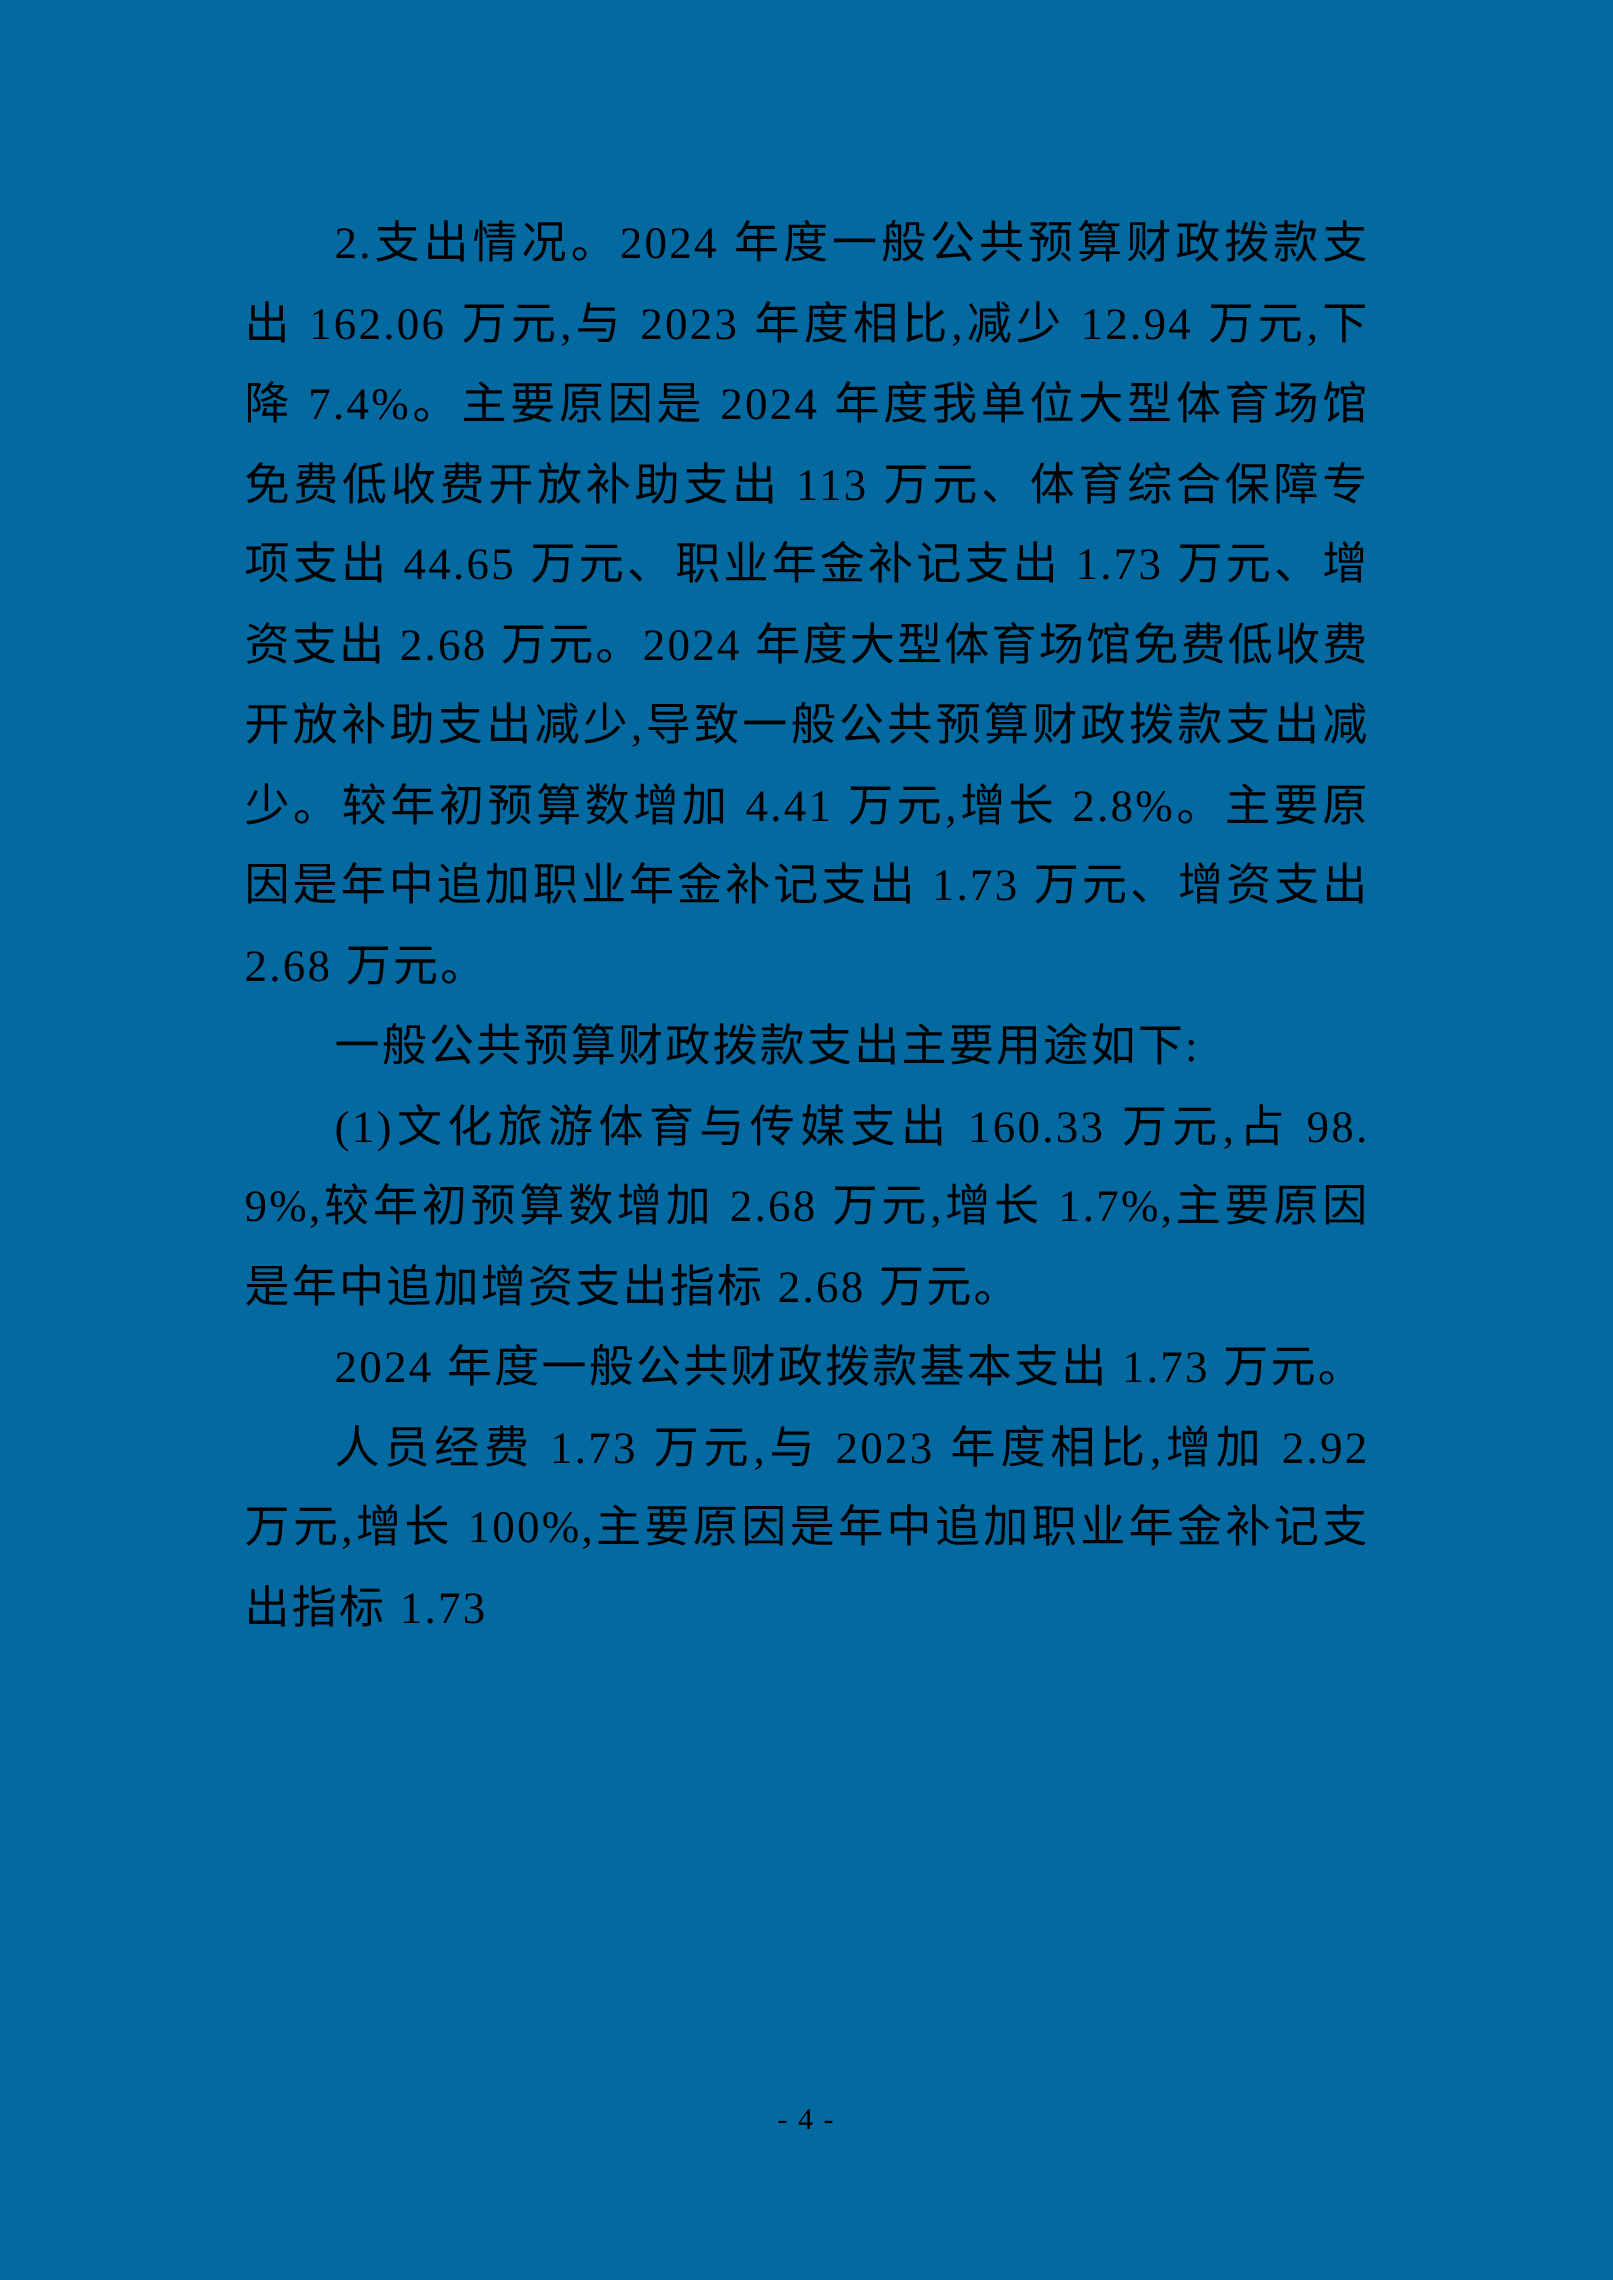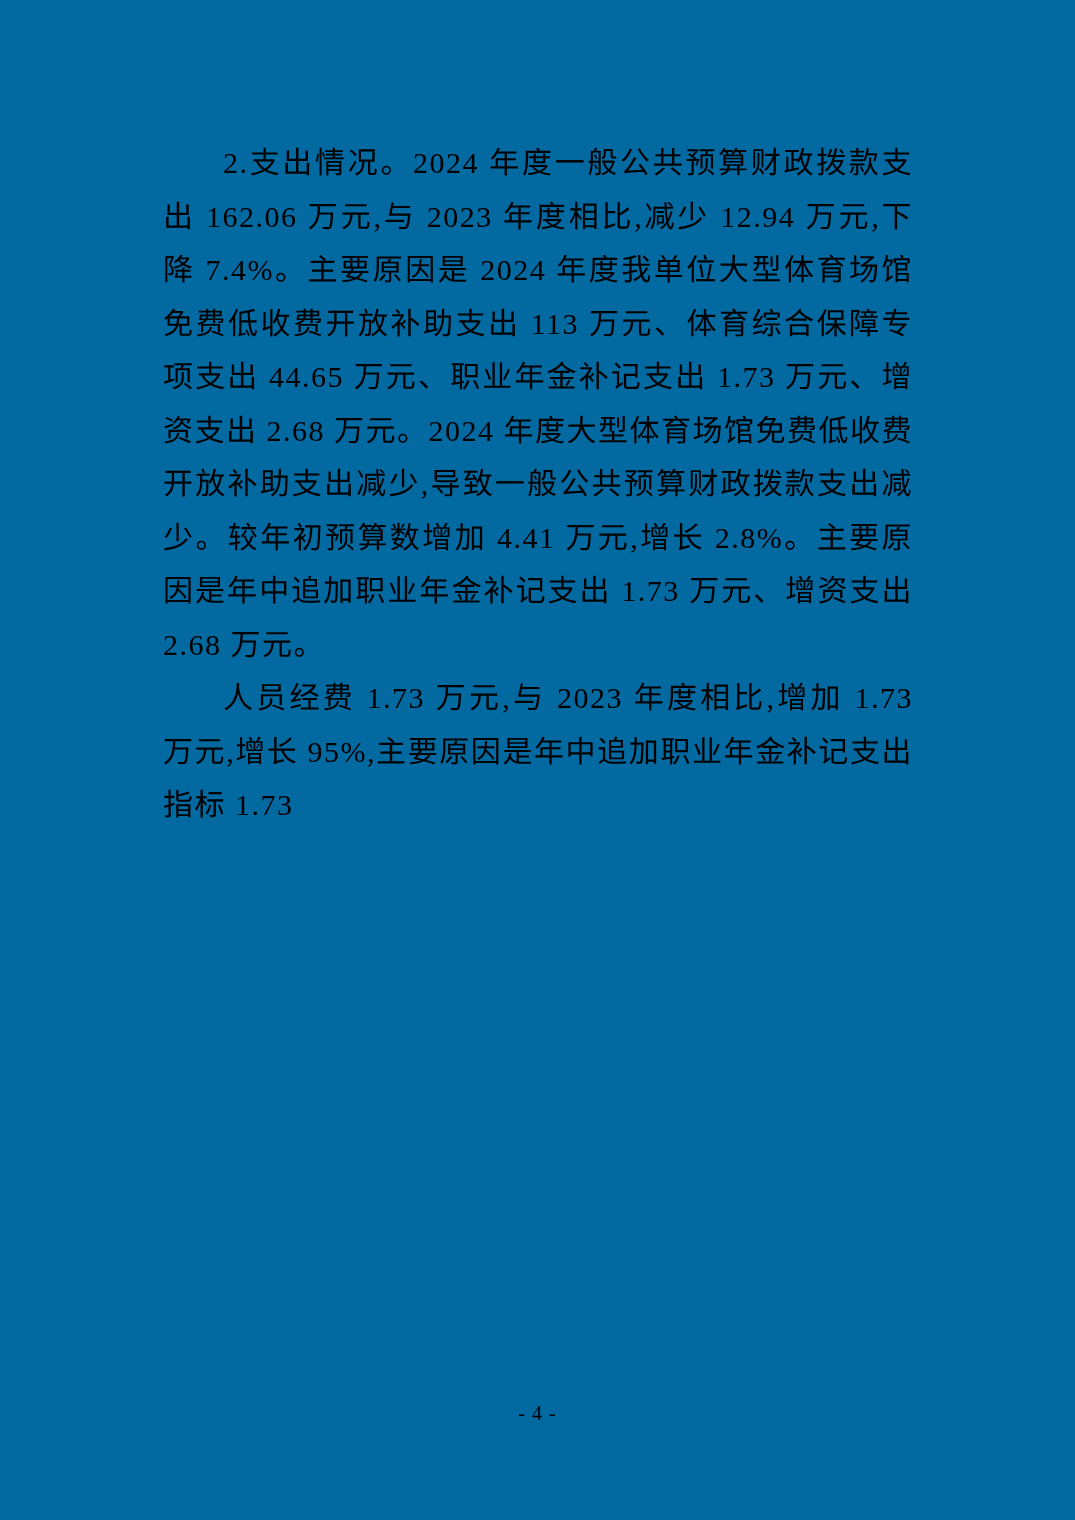--- a/index.html
+++ b/index.html
@@ -47,17 +47,20 @@
     letter-spacing: 1px;
     color: #000000;
   }
 </style>
 </head>
 <body>
 
 <div class="page">
   <div class="content">
     <p class="para">2.支出情况。2024 年度一般公共预算财政拨款支出 162.06 万元,与 2023 年度相比,减少 12.94 万元,下降 7.4%。主要原因是 2024 年度我单位大型体育场馆免费低收费开放补助支出 113 万元、体育综合保障专项支出 44.65 万元、职业年金补记支出 1.73 万元、增资支出 2.68 万元。2024 年度大型体育场馆免费低收费开放补助支出减少,导致一般公共预算财政拨款支出减少。较年初预算数增加 4.41 万元,增长 2.8%。主要原因是年中追加职业年金补记支出 1.73 万元、增资支出 2.68 万元。</p>
-    <p class="para">人员经费 1.73 万元,与 2023 年度相比,增加 1.73 万元,增长 95%,主要原因是年中追加职业年金补记支出指标 1.73</p>
+    <p class="para">一般公共预算财政拨款支出主要用途如下:</p>
+    <p class="para">(1)文化旅游体育与传媒支出 160.33 万元,占 98.9%,较年初预算数增加 2.68 万元,增长 1.7%,主要原因是年中追加增资支出指标 2.68 万元。</p>
+    <p class="para">2024 年度一般公共财政拨款基本支出 1.73 万元。</p>
+    <p class="para">人员经费 1.73 万元,与 2023 年度相比,增加 2.92 万元,增长 100%,主要原因是年中追加职业年金补记支出指标 1.73</p>
   </div>
 
   <div class="footer">- 4 -</div>
 </div>
 
 </body></html>

